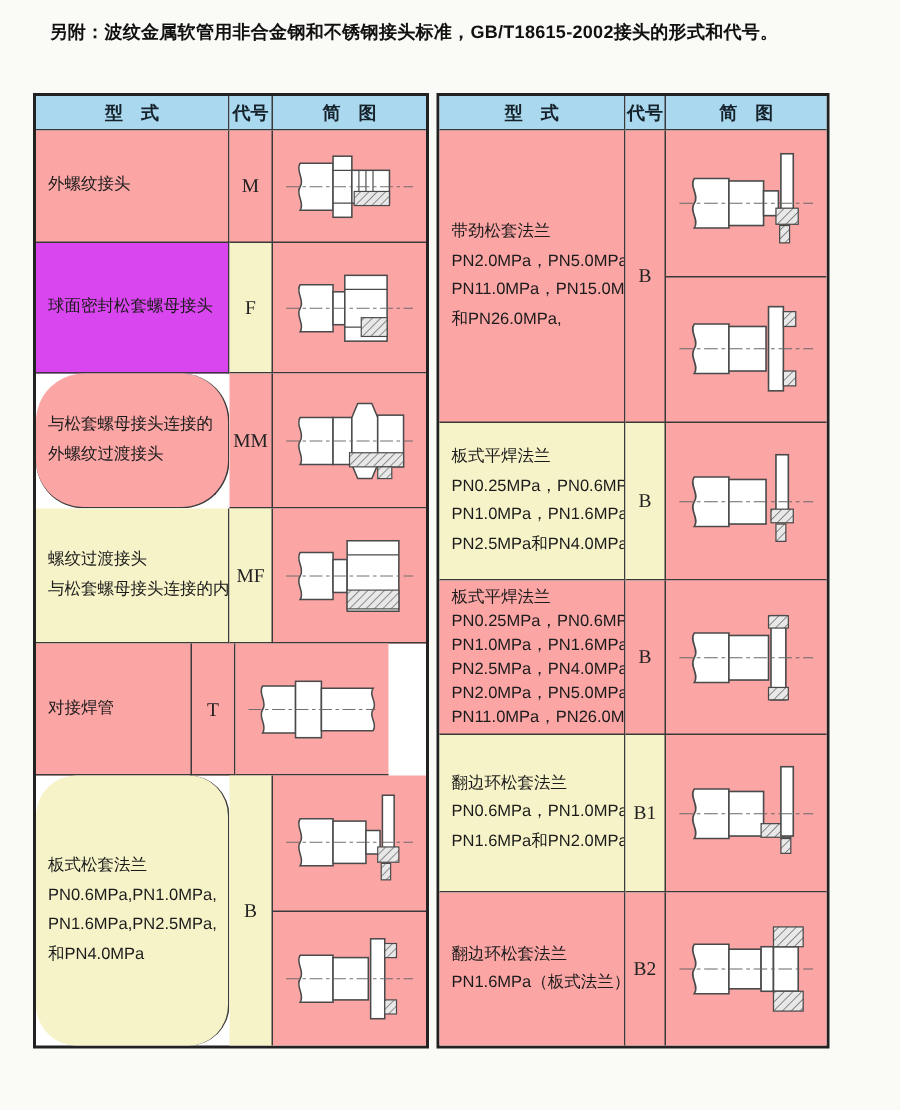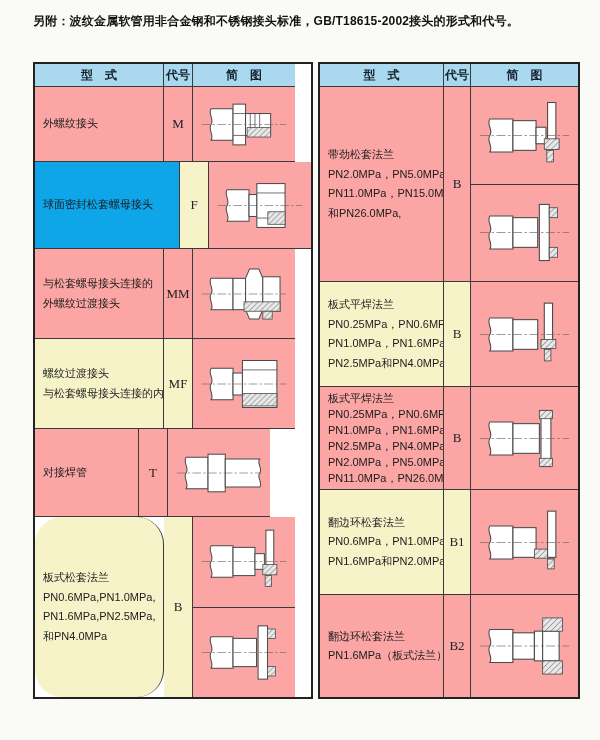--- a/index.html
+++ b/index.html
@@ -8,21 +8,21 @@
     background:#fafaf7;
     font-family:"Liberation Sans",sans-serif;
     color:#1b1b1b;
     overflow:hidden;
   }
   .page-title{
     position:absolute;left:33px;top:13px;width:540px;
     font-size:12px;font-weight:bold;letter-spacing:.2px;color:#111;
   }
   .tables-wrap{
-    position:absolute;left:33px;top:62px;
+    position:absolute;left:22px;top:62px;
     display:flex;gap:5px;align-items:center;
   }
   .jtable{
     border:2px solid #222;background:#fff;
   }
   .trow{display:flex;}
   .tcell{
     box-sizing:border-box;
     border-right:1px solid #3a3a3a;
     border-bottom:1px solid #3a3a3a;
@@ -90,40 +90,40 @@
               <line x1="68" y1="26" x2="68" y2="54" stroke="#4a4a4a" stroke-width="1" fill="none"></line>
               <line x1="74" y1="26" x2="74" y2="54" stroke="#4a4a4a" stroke-width="1" fill="none"></line>
               <line x1="80" y1="26" x2="80" y2="54" stroke="#4a4a4a" stroke-width="1" fill="none"></line>
               <rect x="64" y="44" width="30" height="12" stroke="#4a4a4a" stroke-width="1" fill="url(#hatch)"></rect>
               <line x1="6" y1="40" x2="114" y2="40" stroke="#666" stroke-width="0.8" stroke-dasharray="11 3 3 3"></line>
             </svg>
           </div>
         </div>
       </div>
       <div class="trow" style="height: 87px;">
-        <div class="tcell type-cell" style="width: 145px; background: #0ea5e9; line-height: 19.5px;">
+        <div class="tcell type-cell" style="width: 129px; background: #d946ef; line-height: 19.5px;">
           <div class="type-line">球面密封松套螺母接头</div>
         </div>
         <div class="tcell code-cell" style="width: 29px; background: rgb(247, 243, 201);">F</div>
         <div class="tcell diag-cell last-col" style="width: 102px;">
           <div class="diag-sub">
             <svg viewBox="0 0 120 80" width="94" height="81" preserveAspectRatio="xMidYMid meet">
               <path d="M18 20 H46 V60 H18 c4.5 -6.5 -4.5 -13.5 0 -20 c4.5 -6.5 -4.5 -13.5 0 -20 Z" stroke="#4a4a4a" stroke-width="1.3" fill="#fff"></path>
               <rect x="46" y="26" width="10" height="28" stroke="#4a4a4a" stroke-width="1.3" fill="#fff"></rect>
               <rect x="56" y="12" width="36" height="56" stroke="#4a4a4a" stroke-width="1.3" fill="#fff"></rect>
               <line x1="56" y1="24" x2="92" y2="24" stroke="#4a4a4a" stroke-width="1" fill="none"></line>
               <line x1="56" y1="56" x2="92" y2="56" stroke="#4a4a4a" stroke-width="1" fill="none"></line>
               <rect x="70" y="48" width="22" height="16" stroke="#4a4a4a" stroke-width="1" fill="url(#hatch)"></rect>
               <line x1="6" y1="40" x2="114" y2="40" stroke="#666" stroke-width="0.8" stroke-dasharray="11 3 3 3"></line>
             </svg>
           </div>
         </div>
       </div>
       <div class="trow" style="height: 90px;">
-        <div class="tcell type-cell" style="width: 129px; line-height: 19.5px;">
+        <div class="tcell type-cell" style="width: 129px; line-height: 19.5px; border-radius: 32px;">
           <div class="type-line">与松套螺母接头连接的</div>
           <div class="type-line">外螺纹过渡接头</div>
         </div>
         <div class="tcell code-cell" style="width: 29px;">MM</div>
         <div class="tcell diag-cell last-col" style="width: 102px;">
           <div class="diag-sub">
             <svg viewBox="0 0 120 80" width="94" height="84" preserveAspectRatio="xMidYMid meet">
               <path d="M18 20 H46 V60 H18 c4.5 -6.5 -4.5 -13.5 0 -20 c4.5 -6.5 -4.5 -13.5 0 -20 Z" stroke="#4a4a4a" stroke-width="1.3" fill="#fff"></path>
               <rect x="46" y="20" width="16" height="40" stroke="#4a4a4a" stroke-width="1.3" fill="#fff"></rect>
               <path d="M62 20 L67 8 H79 L84 20 V60 L79 72 H67 L62 60 Z" stroke="#4a4a4a" stroke-width="1.3" fill="#fff"></path>

